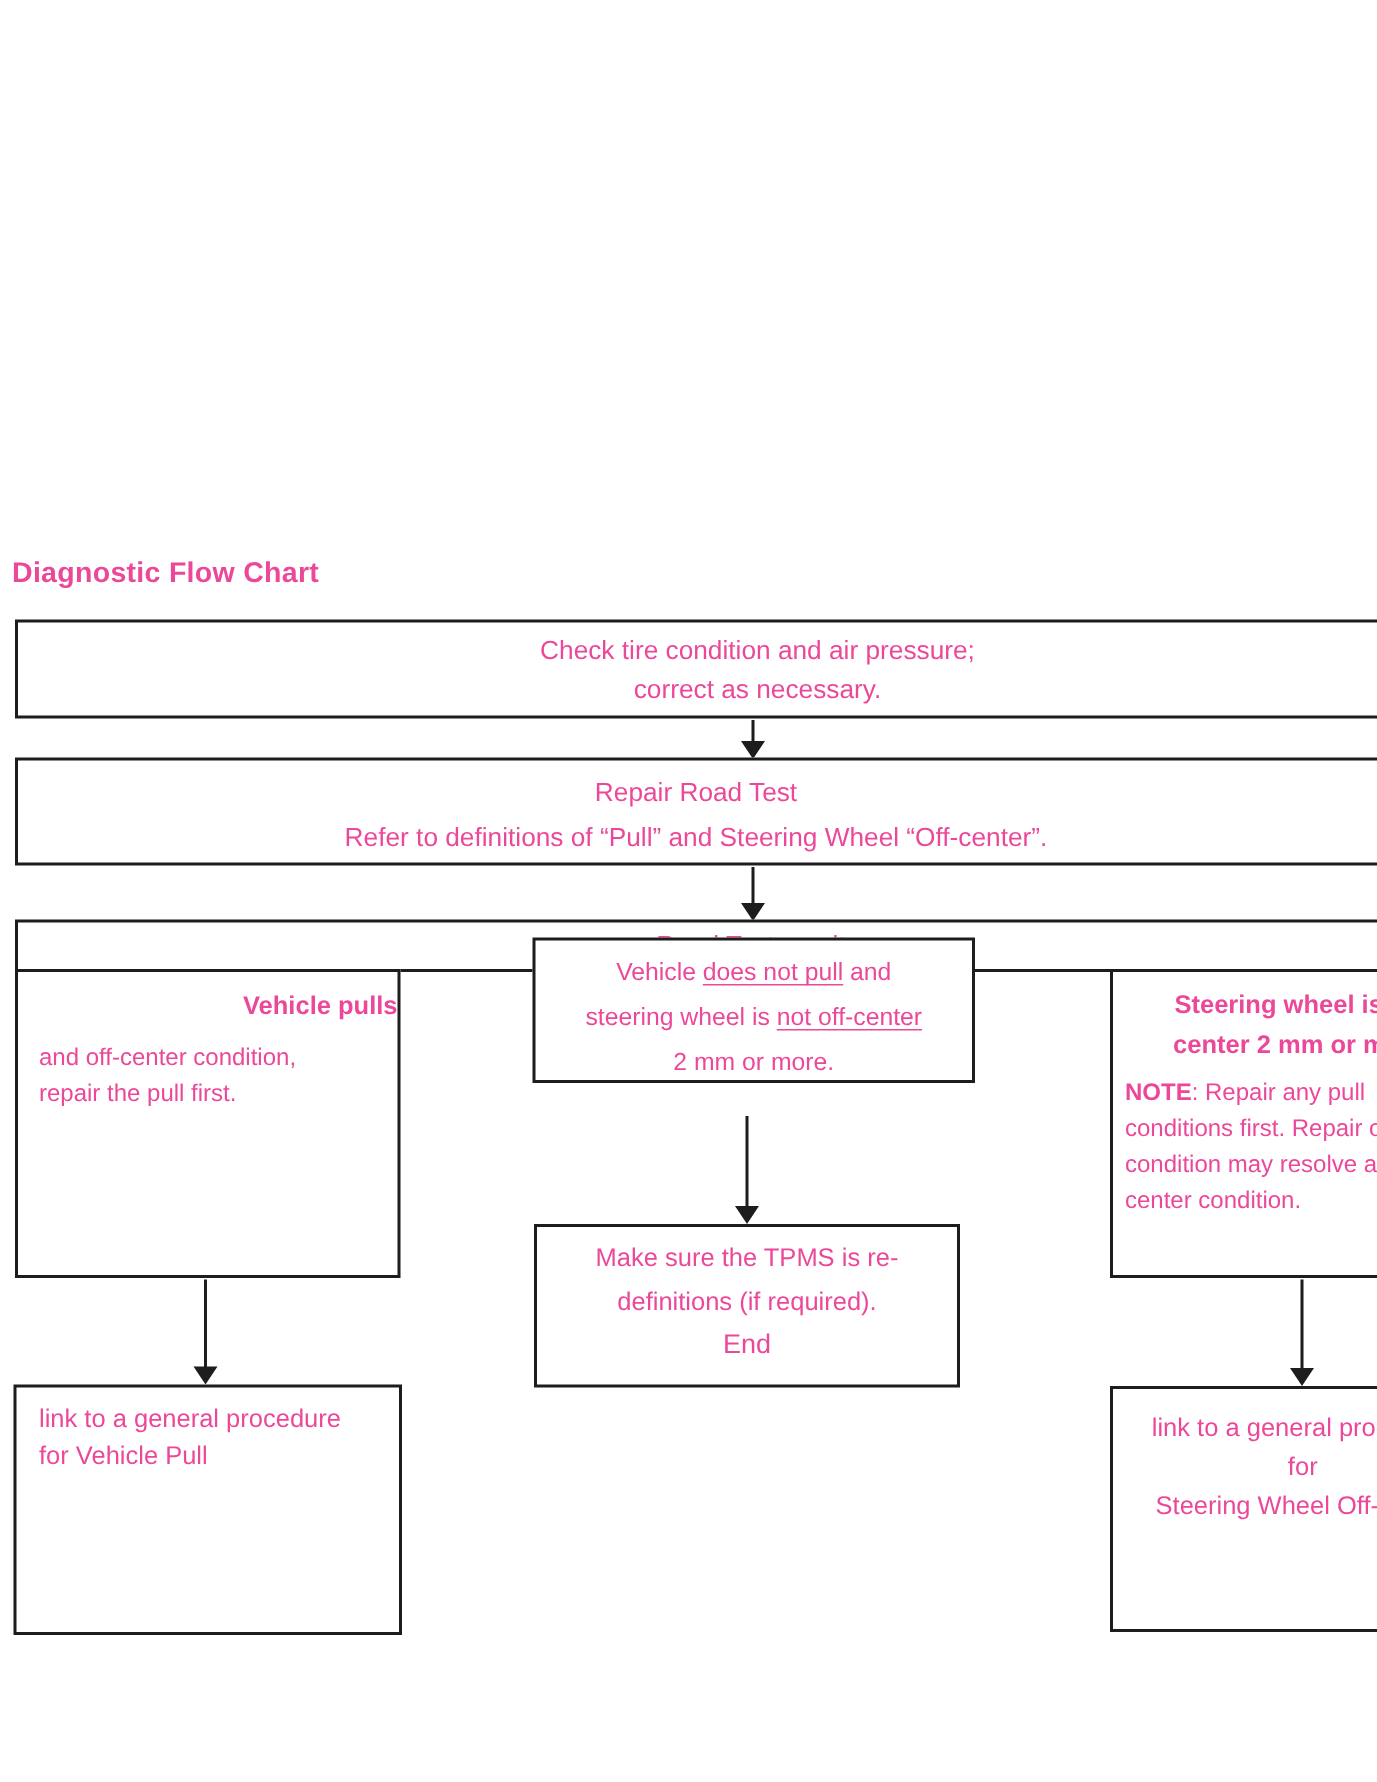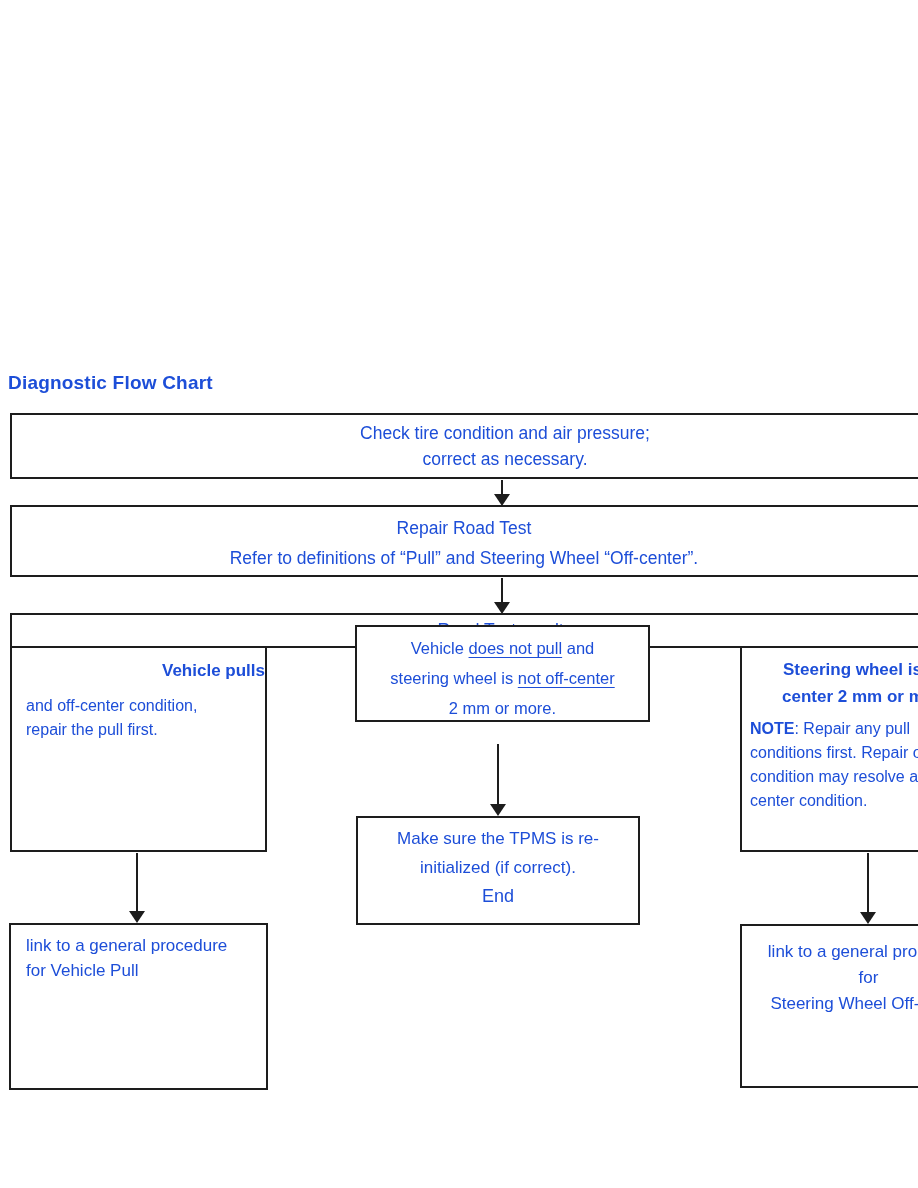--- a/index.html
+++ b/index.html
@@ -3,21 +3,21 @@
 <meta charset="utf-8">
 <style>
   html, body { margin: 0; padding: 0; background: #ffffff; }
   .stage {
     position: relative;
     width: 918px;
     height: 1188px;
     background: #ffffff;
     overflow: hidden;
     font-family: "Liberation Sans", sans-serif;
-    color: #1d4ed8;
+    color: #ec4899;
   }
   .box {
     position: absolute;
     box-sizing: border-box;
     border: 2px solid #1d1d1d;
     background: #ffffff;
   }
   .page-title {
     position: absolute;
     left: 8px;
@@ -136,21 +136,21 @@
     <div class="head"></div>
   </div>
 
   <div class="arrow a5">
     <div class="shaft"></div>
     <div class="head"></div>
   </div>
 
   <div class="box box-tpms">
     <div>Make sure the TPMS is re-</div>
-    <div>initialized (if correct).</div>
+    <div>definitions (if required).</div>
     <div class="end-label">End</div>
   </div>
 
   <div class="box box-linkpull">
     <div>link to a general procedure</div>
     <div>for Vehicle Pull</div>
   </div>
 
   <div class="box box-linkoc">
     <div class="note-line">link to a general procedure</div>

